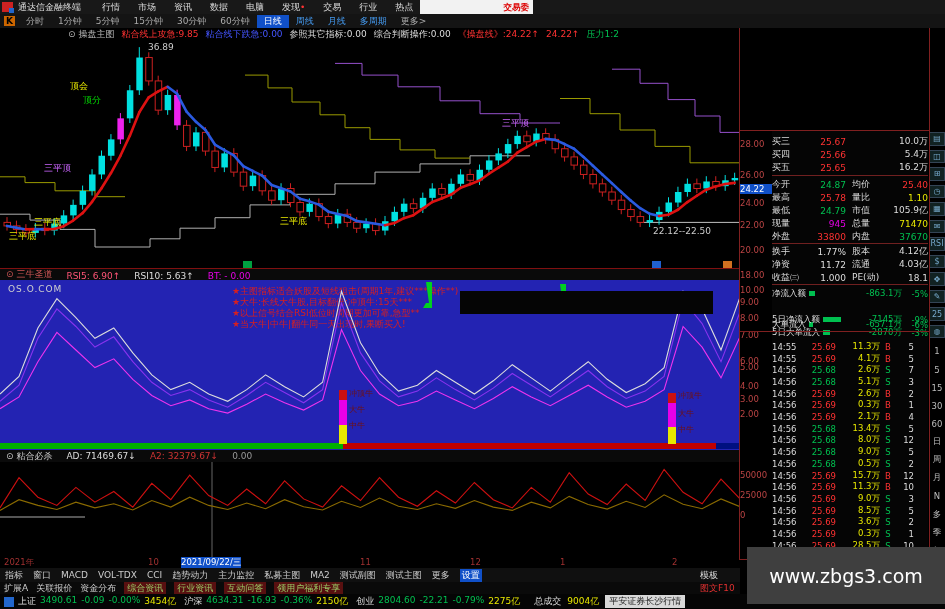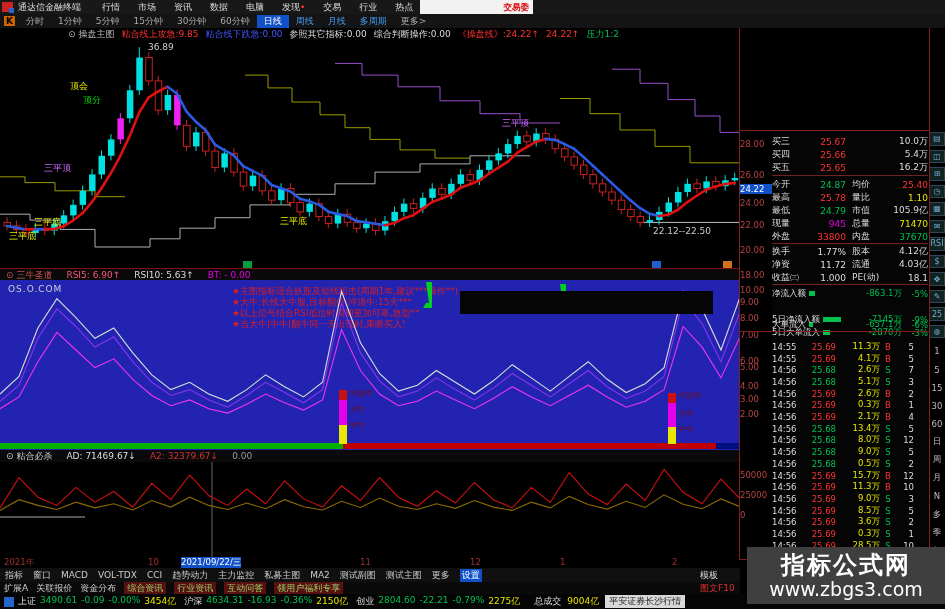--- a/index.html
+++ b/index.html
@@ -17,21 +17,21 @@
   #whitepatch span{color:#d00;padding-right:4px;font-size:8.5px;}
   #periodbar{left:0;top:14px;width:945px;height:14px;background:#141414;display:flex;align-items:center;}
   #periodbar .kicon{background:#c60;color:#000;padding:0 2px;margin:0 4px;font-weight:bold;}
   .period-item{color:#aaa;padding:0 7px;}
   .period-item.sel{background:#1050c8;color:#fff;}
   .period-item.blue{color:#49e;}
   #infobar{left:0;top:28px;width:740px;height:12px;background:#000;display:flex;align-items:center;white-space:nowrap;overflow:hidden;}
   #infobar span{margin-right:7px;}
   
   #pane1{left:0;top:40px;width:740px;height:228px;background:#000;}
-  #pane2-title{left:0;top:268px;width:740px;height:12px;background:#0a0a0a;border-top:1px solid #801010;display:flex;align-items:center;white-space:nowrap;}
+  #pane2-title{left:0;top:268px;width:740px;height:12px;background:#0a0a0a;border-top:1px solid #801010;display:flex;align-items:flex-end;white-space:nowrap;}
   #pane2-title span{margin-right:8px;}
   #pane2{left:0;top:280px;width:740px;height:170px;background:#2323b2;}
   #pane2 .star{position:absolute;left:232px;color:#d81f1f;font-size:9px;white-space:nowrap;}
   #osocom{position:absolute;left:8px;top:4px;color:#cfcfcf;letter-spacing:1px;}
   #redact{position:absolute;left:460px;top:11px;width:253px;height:23px;background:#050505;}
   #pane3-title{left:0;top:450px;width:740px;height:12px;background:#0a0a0a;display:flex;align-items:center;white-space:nowrap;}
   #pane3-title span{margin-right:8px;}
   #pane3{left:0;top:462px;width:740px;height:95px;background:#000;}
   
   #axis-strip{left:740px;top:28px;width:33px;height:532px;}
@@ -764,21 +764,20 @@
       <span style="color: rgb(0, 192, 80); margin-right: 4px;">2804.60</span>
       <span style="color: rgb(0, 192, 80); margin-right: 4px;">-22.21</span>
       <span style="color: rgb(0, 192, 80); margin-right: 4px;">-0.79%</span>
       <span style="color: rgb(232, 232, 0); margin-right: 8px;">2275亿</span>
     </span>
   <span class="lab">总成交</span>
   <span class="yel">9004亿</span>
   <span id="broker">平安证券长沙行情</span>
 </div>
 <div class="abs" id="watermark">
-  <div class="w1">指标公式网</div>
   <div class="w2">www.zbgs3.com</div>
 </div>
 
 <div class="abs redline" style="left: 739px; top: 28px; width: 1px; height: 532px;"></div>
 <div class="abs redline" style="left: 929px; top: 28px; width: 1px; height: 532px;"></div>
 <div class="abs redline" style="left: 739px; top: 130px; width: 190px; height: 1px;"></div>
 <div class="abs redline" style="left: 739px; top: 331px; width: 190px; height: 1px;"></div>
 <div class="abs redline" style="left: 739px; top: 559px; width: 206px; height: 1px;"></div>
 
 </body></html>

